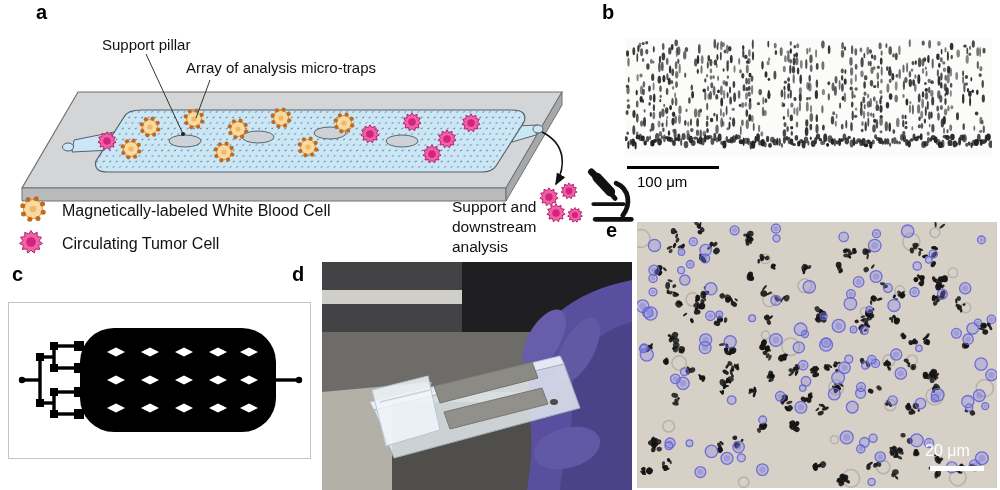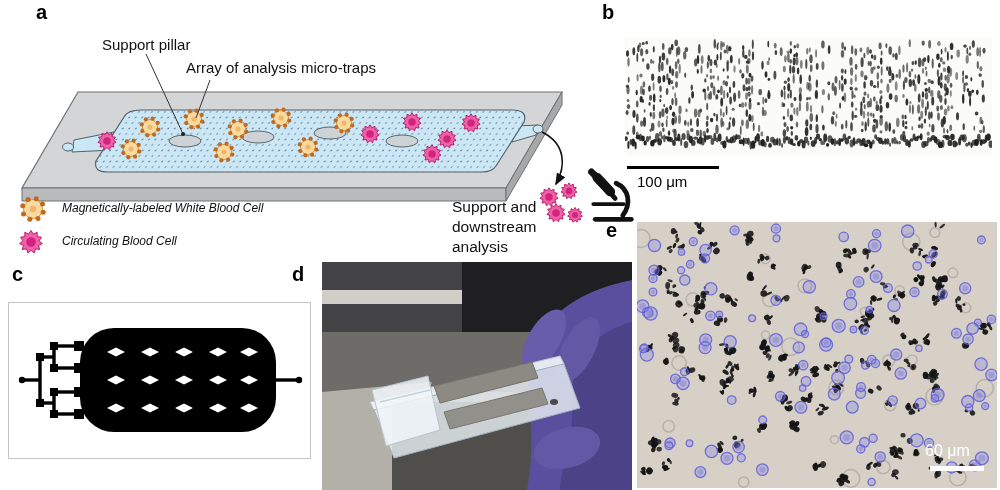--- a/index.html
+++ b/index.html
@@ -9,21 +9,21 @@
     position: relative; overflow: hidden;
     background: #ffffff;
     font-family: "Liberation Sans", "DejaVu Sans", sans-serif;
     color: #111;
   }
   .panel-label {
     position: absolute;
     font-size: 20px; font-weight: bold; color: #000; line-height: 1;
   }
   .ann { position: absolute; font-size: 15px; color: #111; line-height: 1.2; text-align: center; }
-  .legend-text { position: absolute; font-size: 12px; color: #111; line-height: 1.2; font-style: italic; }
+  .legend-text { position: absolute; font-size: 16px; color: #111; line-height: 1.2; }
   .recovery-text { position: absolute; font-size: 15.5px; color: #111; width: 114px; line-height: 1.3; }
   .scalebar-label-b { position: absolute; font-size: 15px; color: #000; text-align: right; }
   .scalebar-bar-b { position: absolute; background: #000; }
   .scalebar-label-e { position: absolute; font-size: 16px; color: #fff; }
   .scalebar-bar-e { position: absolute; background: #fff; }
   svg.panel { position: absolute; display: block; }
 </style>
 </head>
 <body>
 
@@ -229,21 +229,21 @@
       <g>
         <path d="M31.0,230.5 L33.3,234.1 L37.2,232.3 L37.2,236.6 L41.5,237.2 L39.1,240.8 L42.4,243.6 L38.5,245.4 L39.7,249.5 L35.4,248.9 L34.2,253.0 L31.0,250.2 L27.8,253.0 L26.6,248.9 L22.3,249.5 L23.5,245.4 L19.6,243.6 L22.9,240.8 L20.5,237.2 L24.8,236.6 L24.8,232.3 L28.7,234.1 Z" fill="#ef62a6" stroke="#bb2070" stroke-width="1" stroke-linejoin="round"></path>
         <circle cx="31" cy="242" r="4.8" fill="#d2247f"></circle>
       </g>
     </g>
 </svg>
 
 <div class="ann" style="left:102px; top:36px">Support pillar</div>
 <div class="ann" style="left:186px; top:59px">Array of analysis micro-traps</div>
 <div class="legend-text" style="left:62px; top:201px">Magnetically-labeled White Blood Cell</div>
-<div class="legend-text" style="left:62px; top:234px">Circulating Blood Cell</div>
+<div class="legend-text" style="left:62px; top:234px">Circulating Tumor Cell</div>
 <div class="recovery-text" style="left:452px; top:197px">Support and downstream analysis</div>
 
 <div class="panel-label" style="left:602px; top:2px">b</div>
 <svg id="svg-b" class="panel" width="367" height="118" viewBox="0 0 367 118" style="left:625px; top:38px">
   <rect width="367" height="118" fill="#fbfbfa"></rect>
 <ellipse cx="2.5" cy="15.5" rx="1.5" ry="3.3" fill="#2b2b2b" opacity="0.94"></ellipse>
     <ellipse cx="3.5" cy="24.1" rx="1.2" ry="4.6" fill="#2b2b2b" opacity="0.64"></ellipse>
     <ellipse cx="3.7" cy="41.9" rx="0.9" ry="3.1" fill="#2b2b2b" opacity="0.82"></ellipse>
     <ellipse cx="2.4" cy="48.3" rx="1.6" ry="1.7" fill="#2b2b2b" opacity="0.79"></ellipse>
     <ellipse cx="3.0" cy="51.9" rx="1.6" ry="4.4" fill="#2b2b2b" opacity="0.69"></ellipse>
@@ -1734,14 +1734,14 @@
     <circle cx="234.8" cy="137.6" r="2.3" fill="rgba(110,110,225,0.35)"></circle>
     <circle cx="243.2" cy="234.9" r="5.1" fill="rgba(125,125,230,0.30)" stroke="#5f5fd7" stroke-opacity="0.85" stroke-width="1.3"></circle>
     <circle cx="243.2" cy="234.9" r="2.8" fill="rgba(110,110,225,0.35)"></circle>
     <circle cx="169.0" cy="159.3" r="4.8" fill="rgba(125,125,230,0.30)" stroke="#5f5fd7" stroke-opacity="0.85" stroke-width="1.3"></circle>
     <circle cx="94.7" cy="178.1" r="4.3" fill="rgba(125,125,230,0.30)" stroke="#5f5fd7" stroke-opacity="0.85" stroke-width="1.3"></circle>
     <circle cx="328.2" cy="66.3" r="5.6" fill="rgba(125,125,230,0.30)" stroke="#5f5fd7" stroke-opacity="0.85" stroke-width="1.3"></circle>
     <circle cx="328.2" cy="66.3" r="3.1" fill="rgba(110,110,225,0.35)"></circle>
     <circle cx="335.6" cy="106.5" r="5.7" fill="rgba(125,125,230,0.30)" stroke="#5f5fd7" stroke-opacity="0.85" stroke-width="1.3"></circle>
     <circle cx="172.3" cy="64.8" r="6.2" fill="rgba(125,125,230,0.30)" stroke="#5f5fd7" stroke-opacity="0.85" stroke-width="1.3"></circle>
   </svg>
-<div class="scalebar-label-e" style="left:925px; top:442px">60 μm</div>
+<div class="scalebar-label-e" style="left:925px; top:442px">20 μm</div>
 <div class="scalebar-bar-e" style="left:930px; top:466px; width:54px; height:5px"></div>
 
 </body></html>

